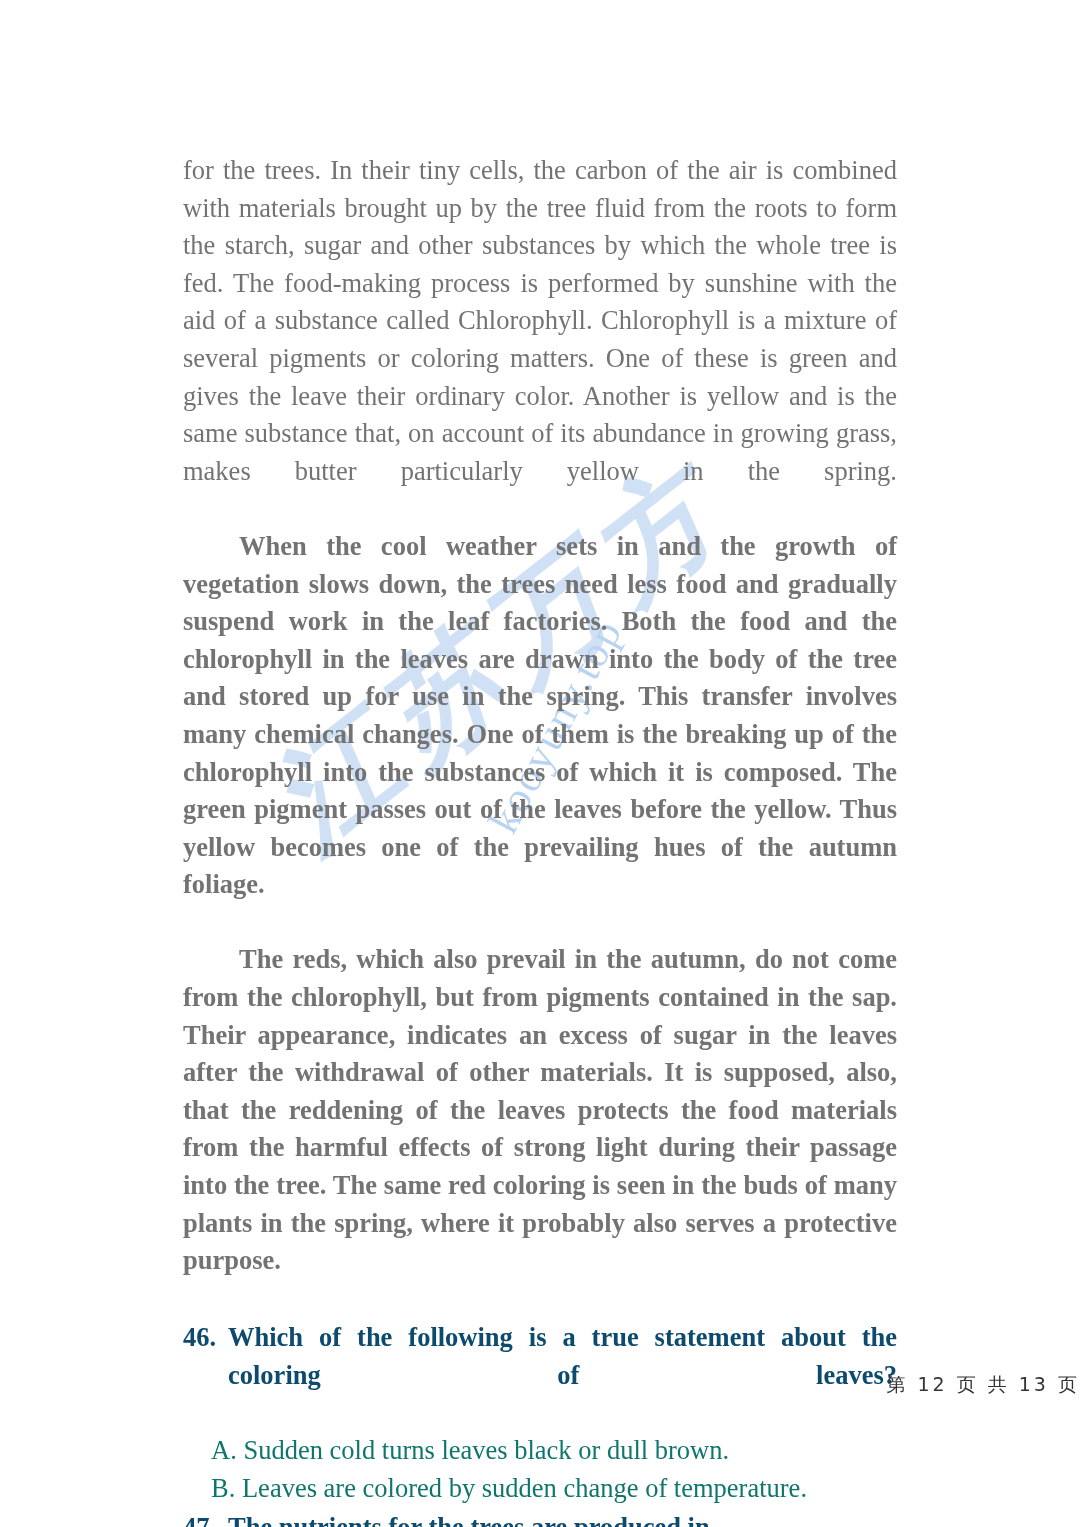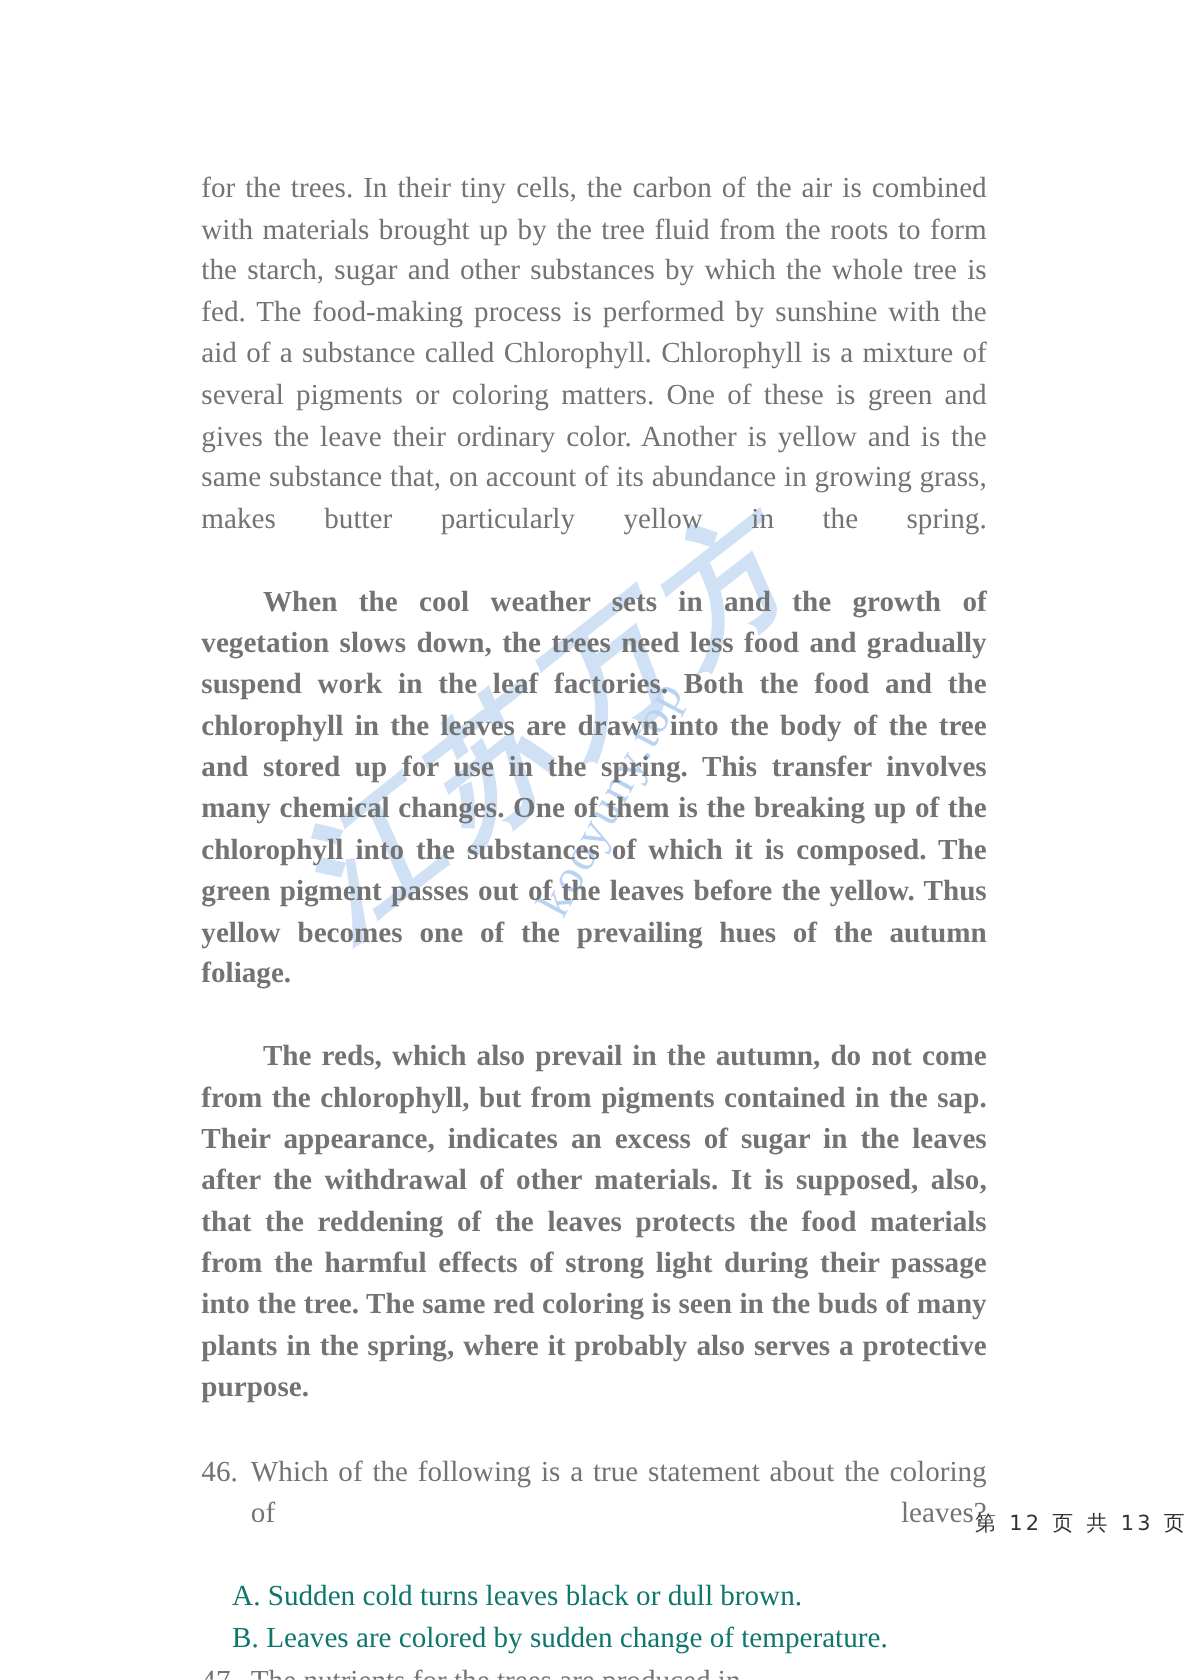--- a/index.html
+++ b/index.html
@@ -98,21 +98,22 @@
   
   .qblock {
     margin-top: 2px;
   }
   .question {
     position: relative;
     font-size: 26.5px;
     line-height: 37.6px;
     text-align: justify;
     padding-left: 45px;
-    color: #737373;
+    color: #0c4a6e;
+    font-weight: bold;
   }
   .question::after {
     content: "";
     display: inline-block;
     width: 100%;
   }
   .question .qnum {
     position: absolute;
     left: 0;
     top: 0;

